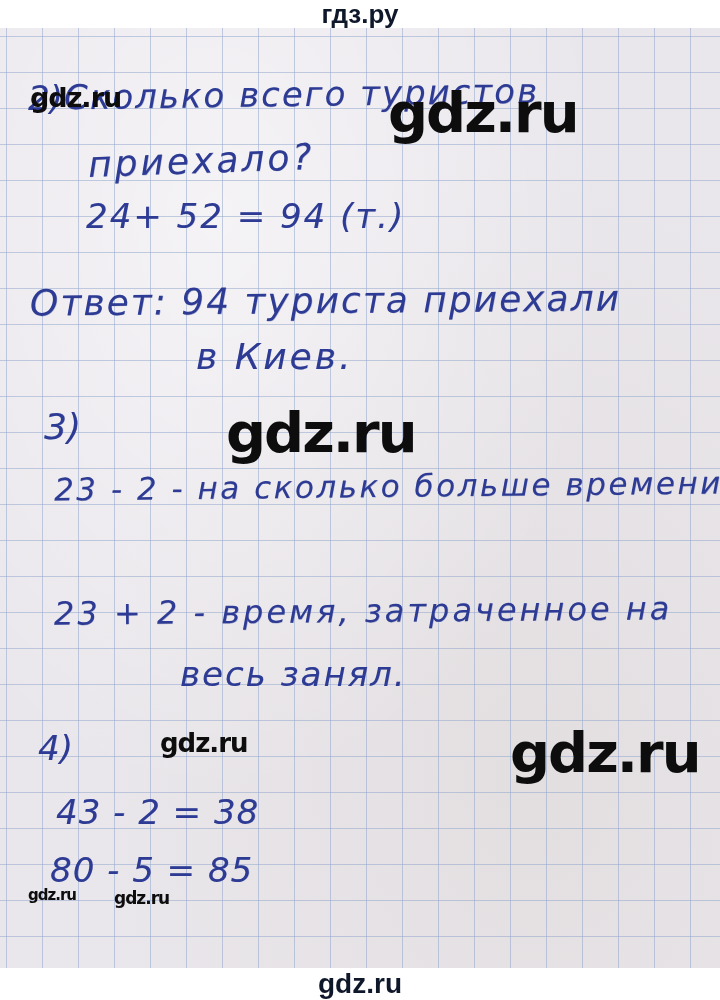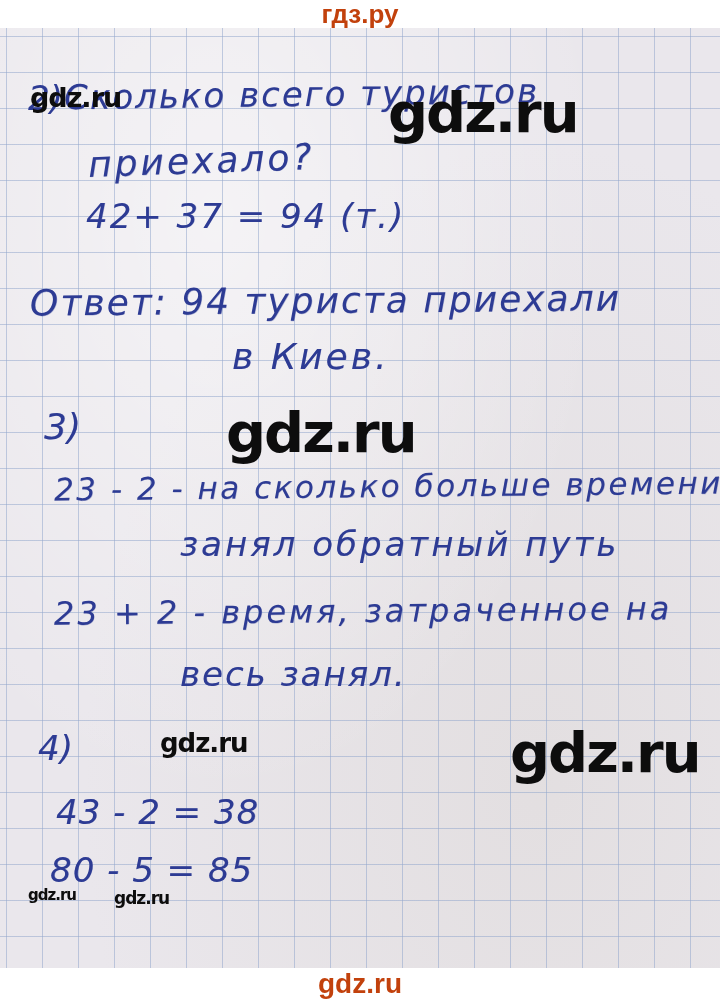--- a/index.html
+++ b/index.html
@@ -24,21 +24,21 @@
     align-items: center;
     justify-content: center;
     z-index: 3;
   }
   .band-top { top: 0; height: 28px; }
   .band-bottom { top: 968px; height: 32px; }
   .brand-text {
     font-family: "Liberation Sans", sans-serif;
     font-weight: bold;
     font-size: 26px;
-    color: #c2410c;
+    color: #0f172a;
     letter-spacing: 0px;
   }
 
   
   .paper {
     position: absolute;
     left: 0; top: 28px;
     width: 720px; height: 940px;
     background-color: #eae7ec;
     background-image:
@@ -82,27 +82,26 @@
 
   <div class="site-band band-top">
     <span class="brand-text">гдз.ру</span>
   </div>
 
   <div class="paper">
 
     <span class="hw" style="left:28px; top:50px; font-size:34px;">2)</span>
     <span class="hw" style="left:64px; top:46px; font-size:34px; letter-spacing:2px; transform:rotate(-0.8deg);">Сколько всего туристов</span>
     <span class="hw" style="left:88px; top:112px; font-size:36px; letter-spacing:3px; transform:rotate(-2deg);">приехало?</span>
-    <span class="hw" style="left:86px; top:168px; font-size:34px; letter-spacing:2px;">42+ 37 = 94 (т.)</span>
+    <span class="hw" style="left:86px; top:168px; font-size:34px; letter-spacing:2px;">24+ 52 = 94 (т.)</span>
     <span class="hw" style="left:30px; top:252px; font-size:36px; letter-spacing:2px; transform:rotate(-0.5deg);">Ответ: 94 туриста приехали</span>
-    <span class="hw" style="left:196px; top:308px; font-size:36px; letter-spacing:3px;margin-left:36px;">в Киев.</span>
+    <span class="hw" style="left:196px; top:308px; font-size:36px; letter-spacing:3px;">в Киев.</span>
 
     <span class="hw" style="left:44px; top:378px; font-size:36px;">3)</span>
     <span class="hw" style="left:54px; top:440px; font-size:31px; letter-spacing:2.5px; transform:rotate(-0.6deg);">23 - 2 - на сколько больше времени</span>
-    <span class="hw" style="left:180px; top:496px; font-size:34px; letter-spacing:3px;">занял обратный путь</span>
     <span class="hw" style="left:54px; top:564px; font-size:32px; letter-spacing:3px; transform:rotate(-0.5deg);">23 + 2 - время, затраченное на</span>
     <span class="hw" style="left:180px; top:626px; font-size:34px; letter-spacing:2px;">весь занял.</span>
 
     <span class="hw" style="left:38px; top:700px; font-size:34px;">4)</span>
     <span class="hw" style="left:56px; top:764px; font-size:34px; letter-spacing:1px;">43 - 2 = 38</span>
     <span class="hw" style="left:50px; top:822px; font-size:34px; letter-spacing:1px;">80 - 5 = 85</span>
 
     <span class="wm wm-small" style="left:30px; top:54px;">gdz.ru</span>
     <span class="wm wm-large" style="left:388px; top:52px;">gdz.ru</span>
     <span class="wm wm-large" style="left:226px; top:372px;">gdz.ru</span>

